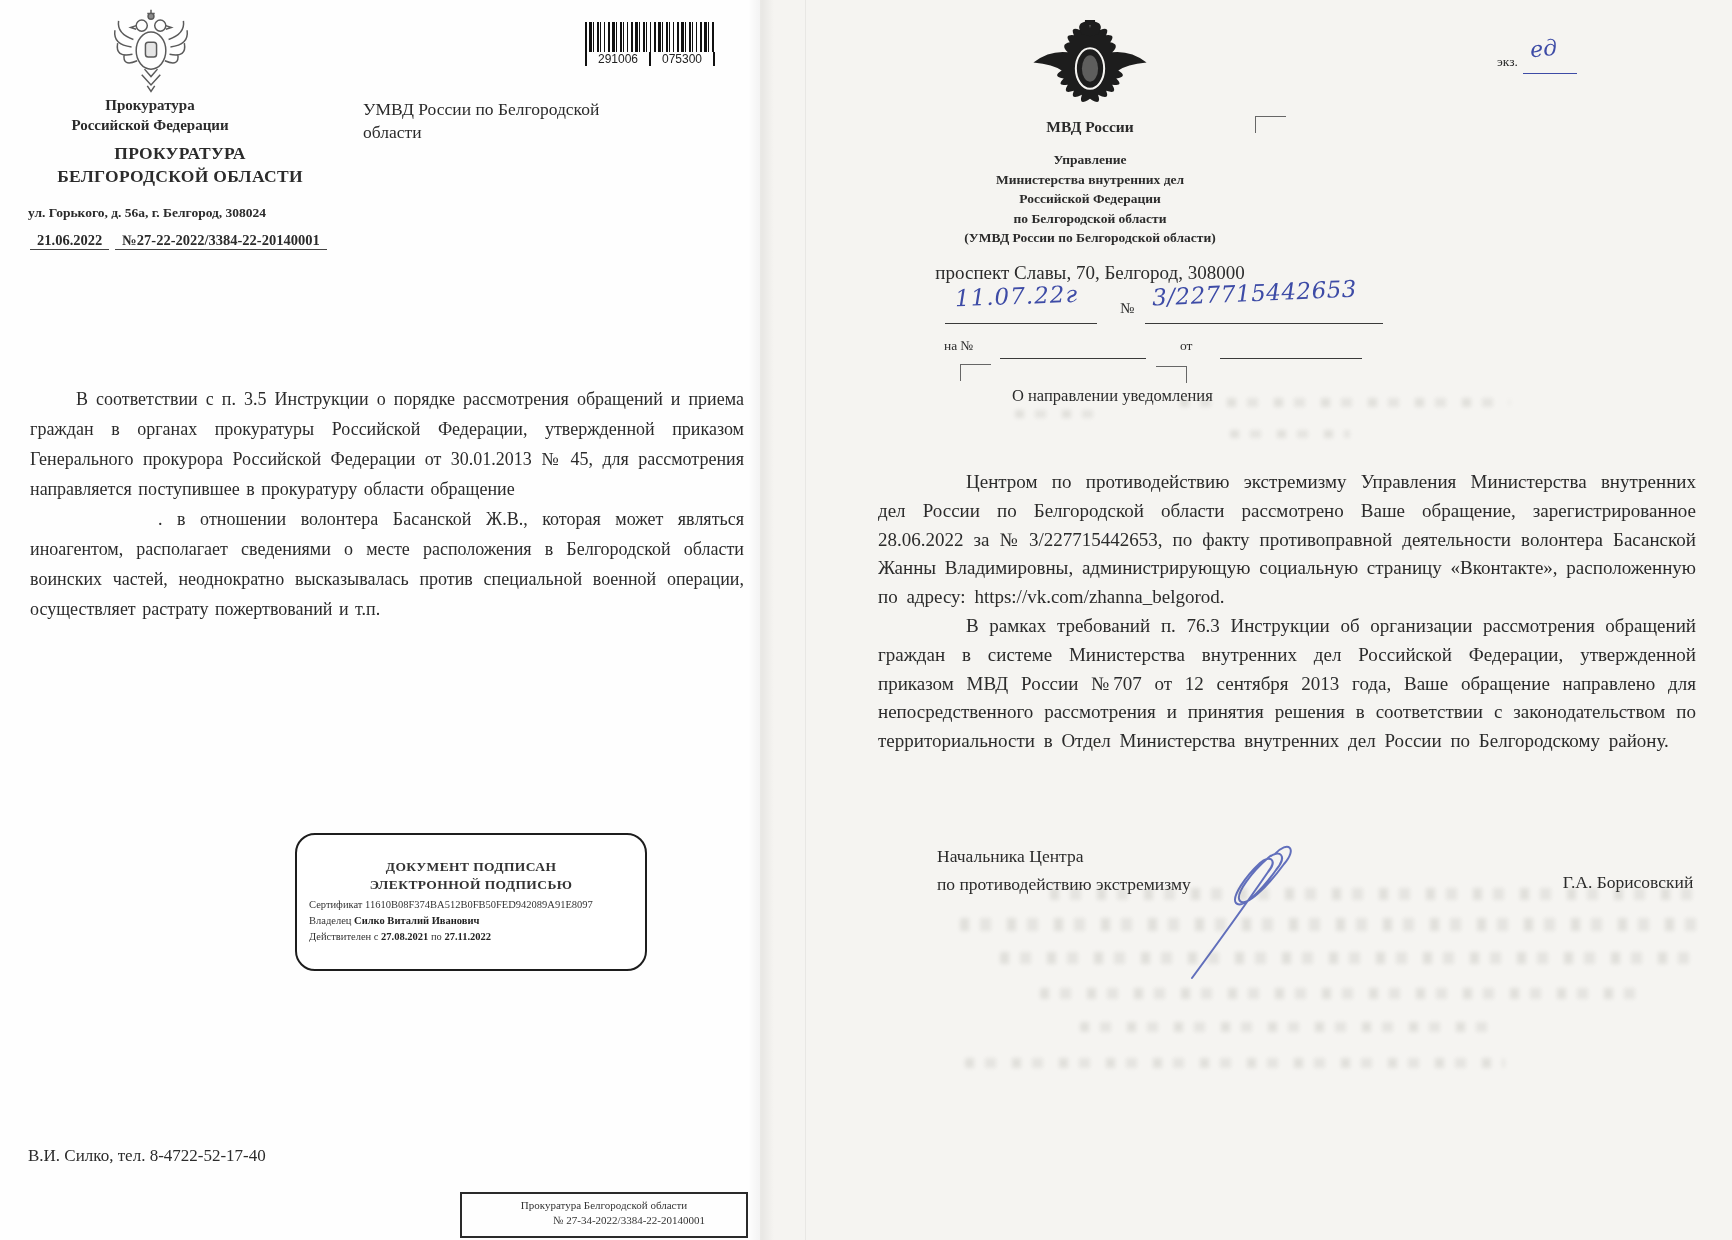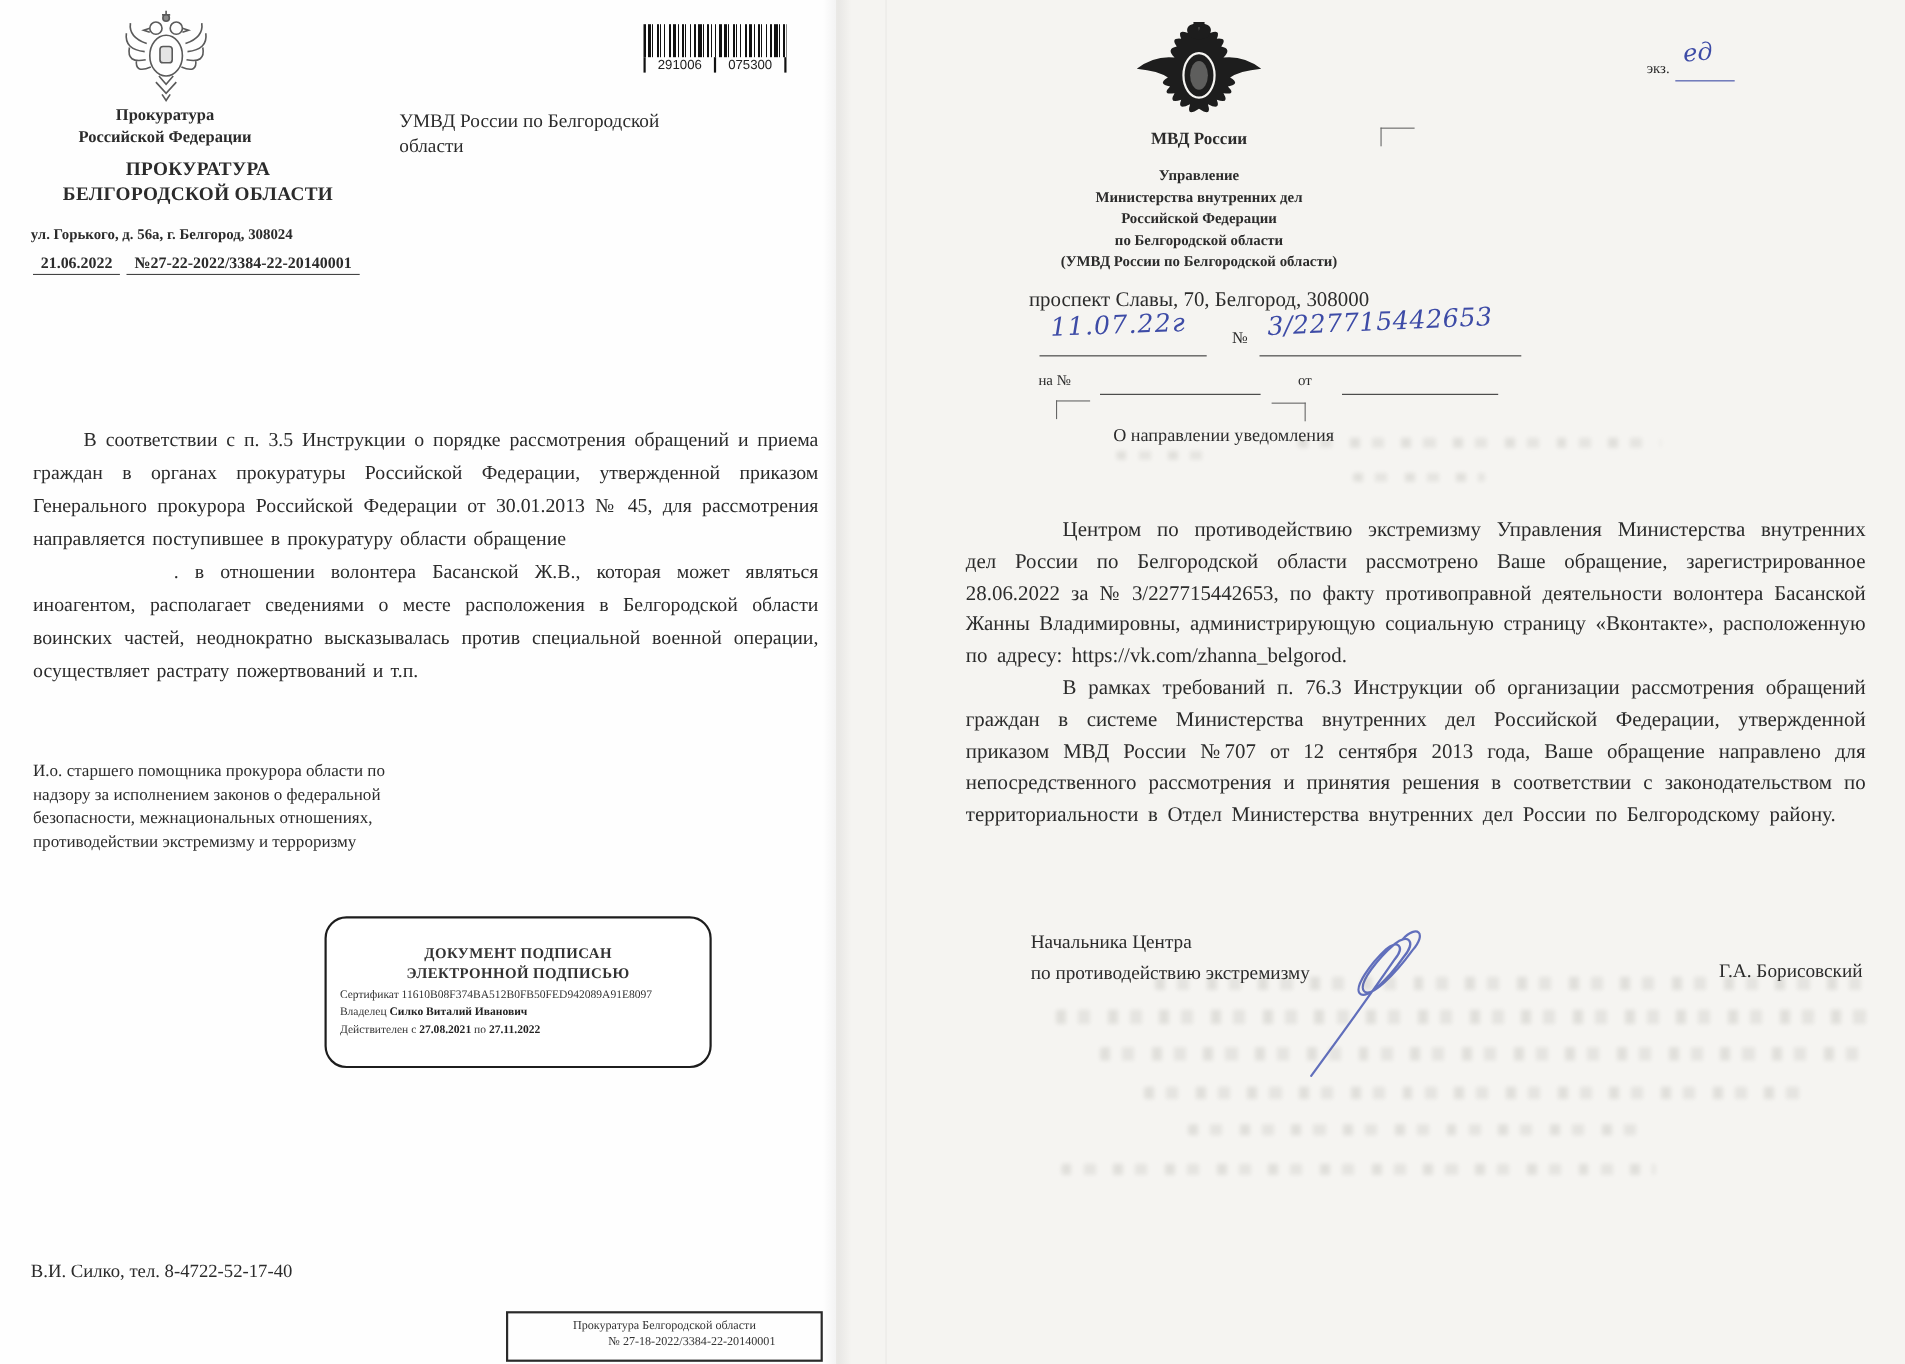--- a/index.html
+++ b/index.html
@@ -143,24 +143,20 @@
       </div>
     </div>
 
     <div class="abs addressee">УМВД России по Белгородской области</div>
 
     <p class="abs body-par">
       <span class="indent-l"></span><span>В соответствии с п. 3.5 Инструкции о порядке рассмотрения обращений и приема граждан в органах прокуратуры Российской Федерации, утвержденной приказом Генерального прокурора Российской Федерации от 30.01.2013 № 45, для рассмотрения направляется поступившее в прокуратуру области обращение</span><br>
       <span class="redaction-gap"></span><span>. в отношении волонтера Басанской Ж.В., которая может являться иноагентом, располагает сведениями о месте расположения в Белгородской области воинских частей, неоднократно высказывалась против специальной военной операции, осуществляет растрату пожертвований и т.п.</span>
     </p>
 
-    <div class="abs signer-pos preline">И.о. старшего помощника прокурора области по
-надзору за исполнением законов о федеральной
-безопасности, межнациональных отношениях,
-противодействии экстремизму и терроризму</div>
 
 
     <div class="abs esign">
       <div class="esign-title preline">ДОКУМЕНТ ПОДПИСАН
 ЭЛЕКТРОННОЙ ПОДПИСЬЮ</div>
       <div class="esign-line">
         <span>Сертификат</span>
         <span>11610B08F374BA512B0FB50FED942089A91E8097</span>
       </div>
       <div class="esign-line">
@@ -172,21 +168,21 @@
         <span class="b">27.08.2021</span>
         <span>по</span>
         <span class="b">27.11.2022</span>
       </div>
     </div>
 
     <div class="abs contact">В.И. Силко, тел. 8-4722-52-17-40</div>
 
     <div class="abs stamp center">
       <div>Прокуратура Белгородской области</div>
-      <div class="l2">№ 27-18-2022/3384-22-20140001</div>
+      <div class="l2">№ 27-34-2022/3384-22-20140001</div>
     </div>
   </div>
 
   <div class="page page-right">
     <div class="abs edge-line"></div>
 
     <div class="abs copy-label">экз.</div>
     <div class="abs copy-value hand">ед</div>
     <div class="abs copy-uline"></div>
 

